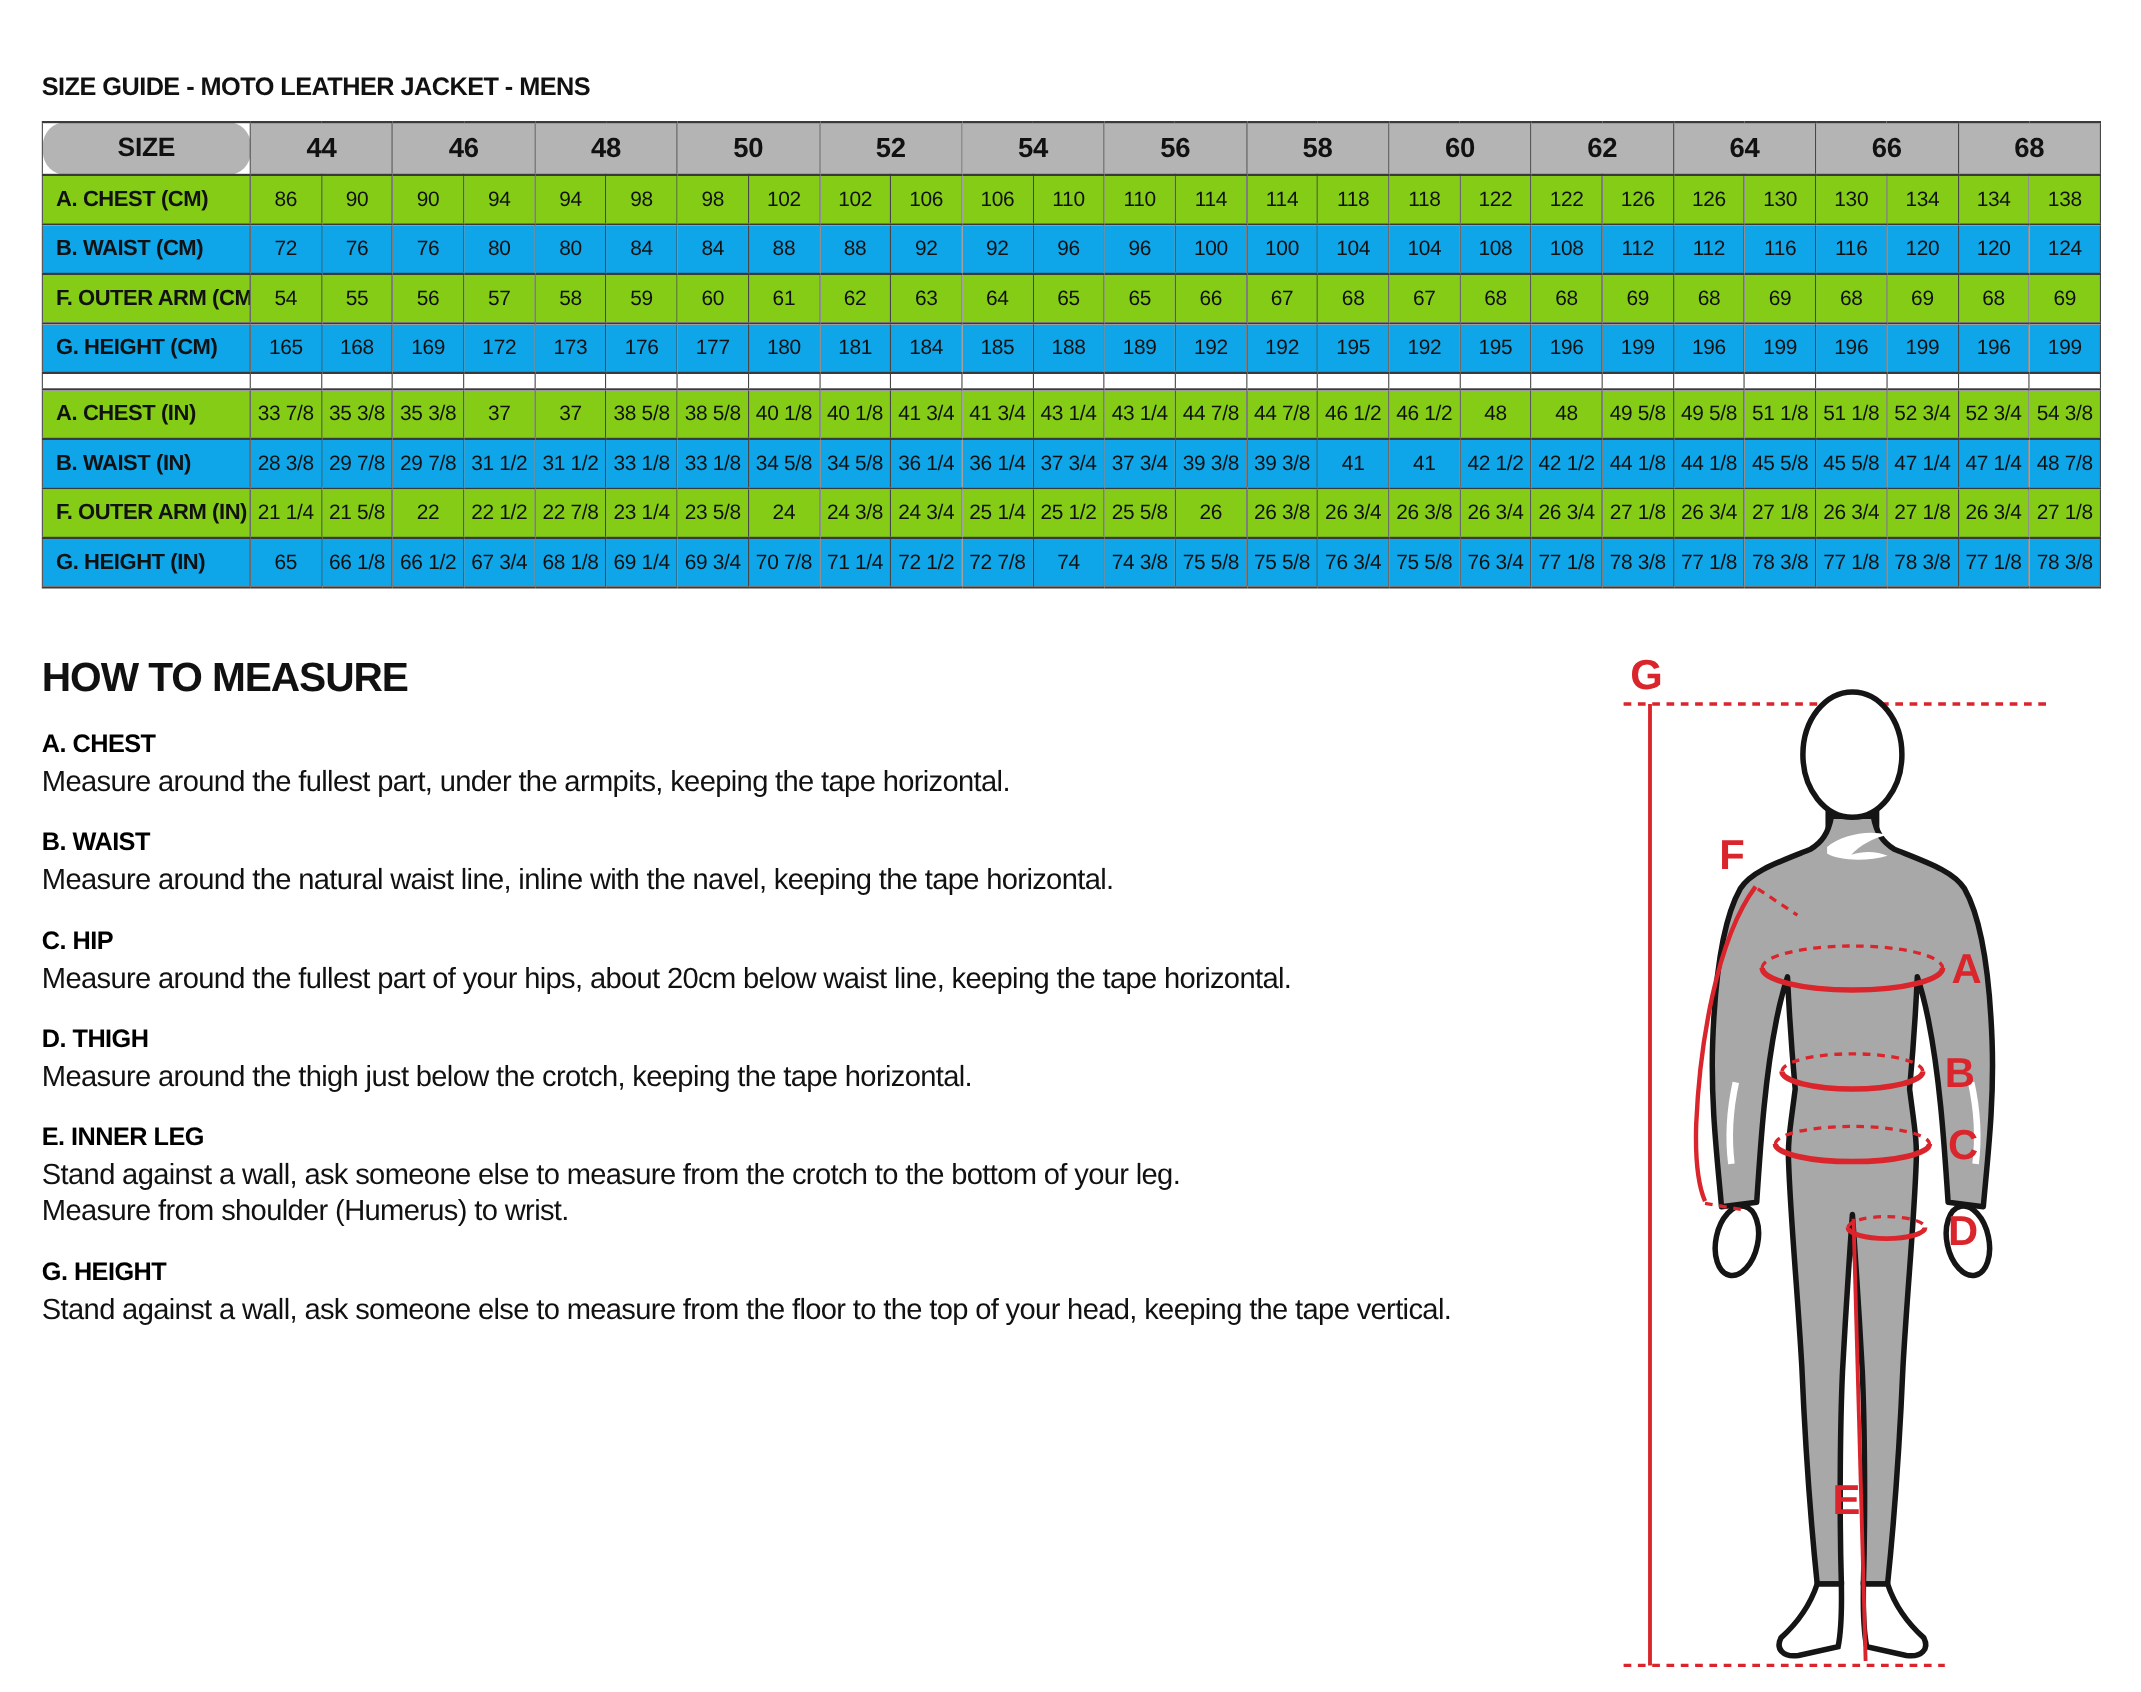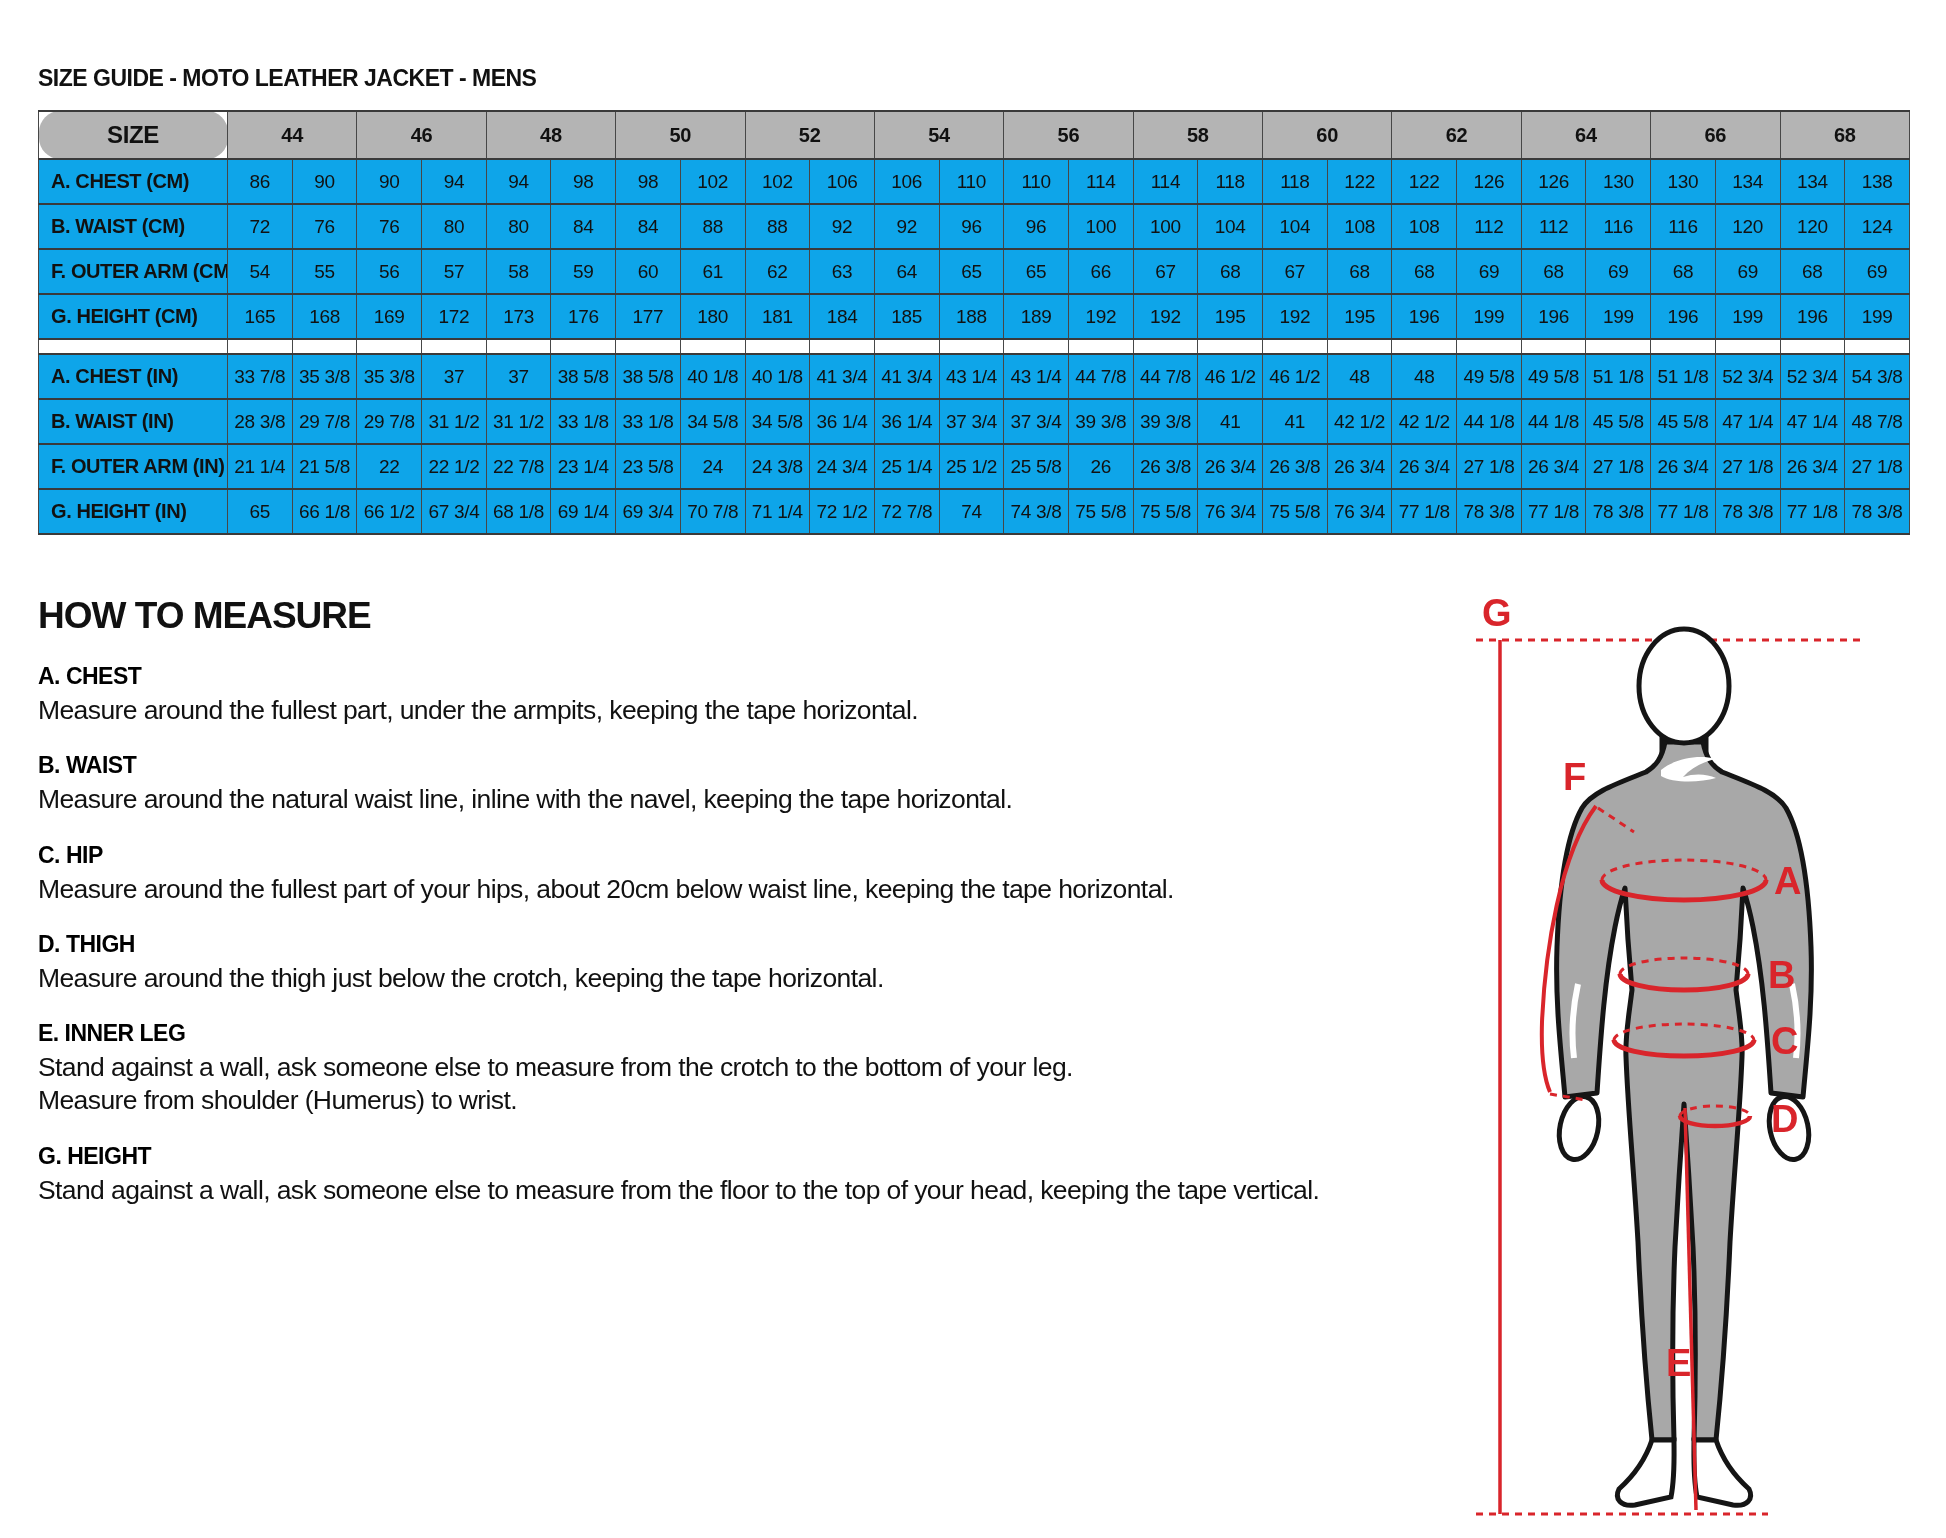--- a/index.html
+++ b/index.html
@@ -14,23 +14,23 @@
 
   
   table.size-table{
     position:absolute;left:38px;top:110px;width:1872px;
     border-collapse:collapse;table-layout:fixed;
   }
   .size-table th,.size-table td{
     border:1px solid #474747;border-top:2px solid #3a3a3a;border-bottom:2px solid #3a3a3a;
     text-align:center;padding:0;font-size:19px;letter-spacing:-0.3px;white-space:nowrap;overflow:hidden;
   }
-  .size-table thead th{background:#b4b4b4;height:46px;font-size:20px;font-weight:bold;}
+  .size-table thead th{background:#b4b4b4;height:46px;font-size:25px;font-weight:bold;}
   .size-table th.corner{width:188px;font-size:24px;border-radius:21px;}
-  .size-table tbody tr{height:45px;background:#0ea5e9;}
+  .size-table tbody tr{height:45px;background:#84cc16;}
   .size-table tbody tr.shade{background:#0ea5e9;margin-left:13px;}
   .size-table th.rowlabel{
     text-align:left;padding-left:12px;font-weight:bold;font-size:20px;letter-spacing:-0.4px;
   }
   .size-table tr.spacer{height:13px;background:#ffffff;}
   .size-table tr.spacer th,.size-table tr.spacer td{height:13px;}
 
   
   .measure{position:absolute;left:38px;top:595px;width:1430px;}
   .measure h2{margin:0 0 14px 0;font-size:37px;font-weight:bold;letter-spacing:-1px;color:#111;}

